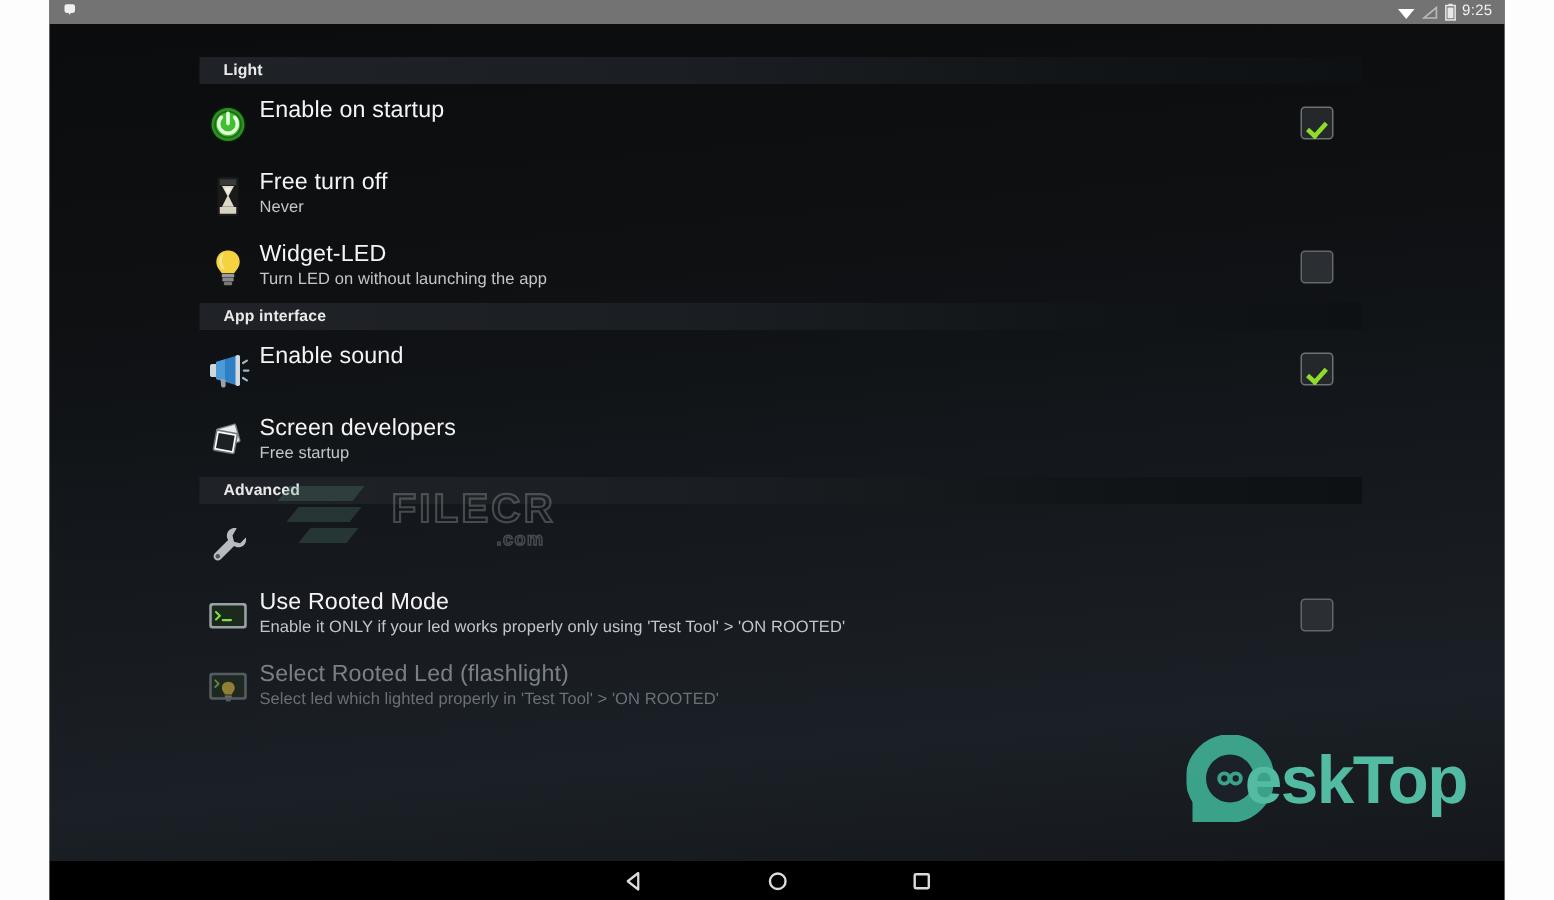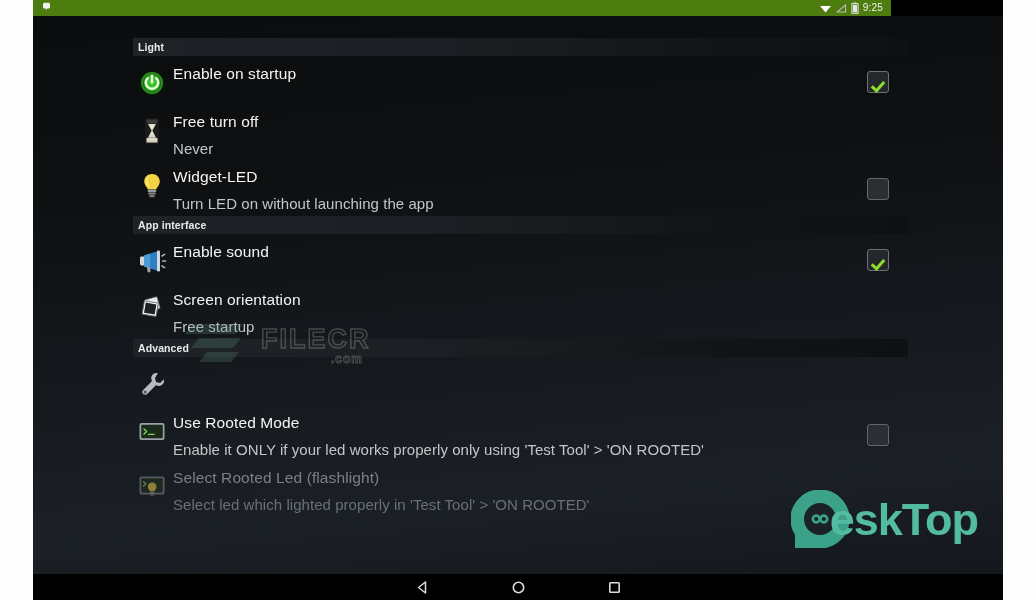--- a/index.html
+++ b/index.html
@@ -32,23 +32,23 @@
     height: 600px;
     background: #000000;
     overflow: hidden;
   }
 
   
   #status-bar {
     position: absolute;
     left: 0;
     top: 0;
-    width: 858px;
+    width: 970px;
     height: 16px;
-    background: #4d7c0f;
+    background: #737373;
     z-index: 40;
   }
   #status-left {
     position: absolute;
     left: 8px;
     top: 1px;
     display: flex;
     align-items: center;
     gap: 4px;
   }
@@ -89,21 +89,21 @@
     width: 775px;
   }
 
   
   .section-header {
     position: relative;
     height: 18px;
     background: linear-gradient(to right, #1f2327 0%, #1b1f23 40%, #121518 75%, #0e1114 100%);
     display: flex;
     align-items: center;
-    padding-left: 5px;
+    padding-left: 16px;
     box-sizing: border-box;
     margin-bottom: 2px;
   }
   .section-header .sh-text {
     color: #e9e9e9;
     font-size: 10.5px;
     font-weight: bold;
     letter-spacing: 0.1px;
   }
 
@@ -134,23 +134,23 @@
   .pref-title {
     color: #f4f4f4;
     font-size: 15.5px;
     line-height: 19px;
     font-weight: normal;
     letter-spacing: 0.1px;
     white-space: nowrap;
   }
   .pref-summary {
     color: #c3c6c9;
-    font-size: 15px;
+    font-size: 11px;
     line-height: 13px;
-    margin-top: 11px;
+    margin-top: 1px;
     letter-spacing: 0.05px;
     white-space: nowrap;
   }
   .pref-row.disabled .pref-title { color: #7a8084; }
   .pref-row.disabled .pref-summary { color: #6a7075; }
 
   .pref-widget {
     flex: 0 0 60px;
     width: 60px;
     display: flex;
@@ -369,21 +369,21 @@
                 <g transform="rotate(-16 14 13)">
                   <rect x="9" y="2.5" width="13" height="12" rx="0.8" fill="#e9ecef" stroke="#7e858b" stroke-width="0.9"></rect>
                 </g>
                 <g transform="rotate(10 13 14)">
                   <rect x="5" y="6" width="14" height="13.5" rx="0.9" fill="#fdfdfd" stroke="#6f767c" stroke-width="1"></rect>
                   <rect x="6.6" y="7.6" width="10.8" height="10.3" fill="#1d2125"></rect>
                 </g>
               </svg>
             </div>
             <div class="pref-text">
-              <div class="pref-title">Screen orientation</div>
+              <div class="pref-title">Screen developers</div>
               <div class="pref-summary">Free startup</div>
             </div>
             <div class="pref-widget"></div>
           </div>
           <div class="section-header">
             <span class="sh-text">Advanced</span>
           </div>
           <div class="pref-row">
             <div class="pref-icon">
               <svg width="28" height="28" viewBox="0 0 28 28">

